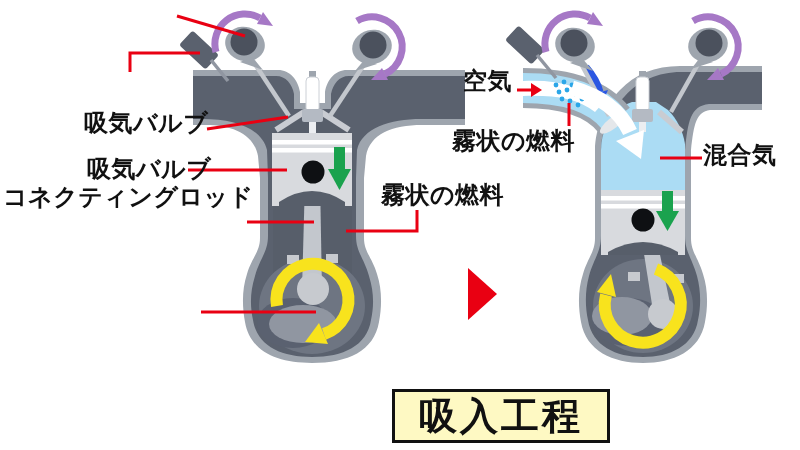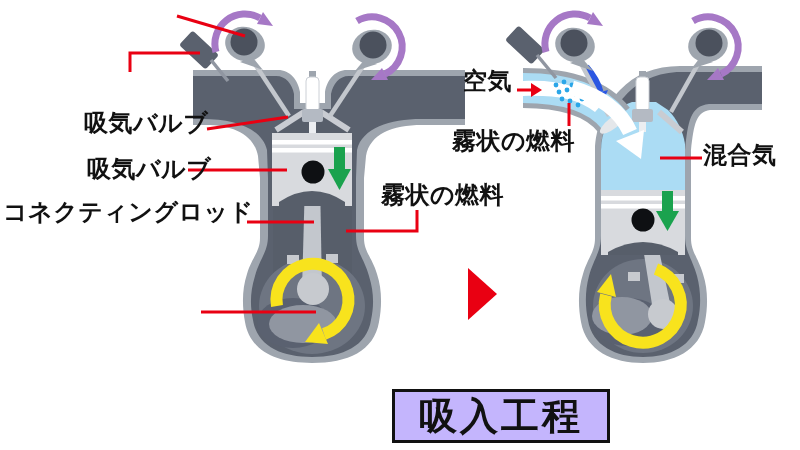--- a/index.html
+++ b/index.html
@@ -2,21 +2,21 @@
 <html><head>
 <meta charset="utf-8">
 <style>
   html,body{margin:0;padding:0;background:#fff;}
   #stage{position:relative;width:800px;height:450px;background:#fff;overflow:hidden;
          font-family:"Liberation Sans","DejaVu Sans",sans-serif;}
   #art{position:absolute;left:0;top:0;}
   .label{position:absolute;font-size:24px;font-weight:700;color:#111;
          white-space:nowrap;letter-spacing:.5px;line-height:1.05;}
   #title-box{position:absolute;left:392px;top:389px;width:212px;height:48px;
-             border:3.5px solid #111;background:#c4b5fd;display:flex;align-items:center;
+             border:3.5px solid #111;background:#fef9c3;display:flex;align-items:center;
              justify-content:center;font-size:38px;font-weight:700;letter-spacing:3px;color:#111;}
 </style>
 </head>
 <body>
 
 <div id="stage">
 
 <svg id="art" width="800" height="450" viewBox="0 0 800 450">
 
   <g>
@@ -191,21 +191,21 @@
     <line x1="569" y1="103" x2="569" y2="126"></line>
     <line x1="660" y1="158" x2="702" y2="158"></line>
   </g>
   <polygon points="542,90 531,83 531,97" fill="#e90012"></polygon>
 
   <polygon points="468,268 468,320 497,294" fill="#e90012"></polygon>
 </svg>
 
 <div class="label" style="left:84px;top:110px">吸気バルブ</div>
 <div class="label" style="left:87px;top:156px">吸気バルブ</div>
-<div class="label" style="left:3px;top:199px">コネクティングロッド</div>
+<div class="label" style="left:3px;top:184px">コネクティングロッド</div>
 <div class="label" style="left:381px;top:182px">霧状の燃料</div>
 <div class="label" style="left:463px;top:68px">空気</div>
 <div class="label" style="left:703px;top:142px">混合気</div>
 <div class="label" style="left:452px;top:128px">霧状の燃料</div>
 
 <div id="title-box">
   <span>吸入工程</span>
 </div>
 
 </div>

